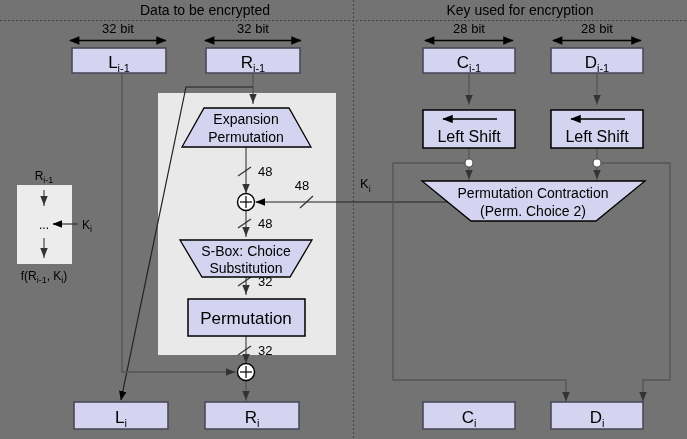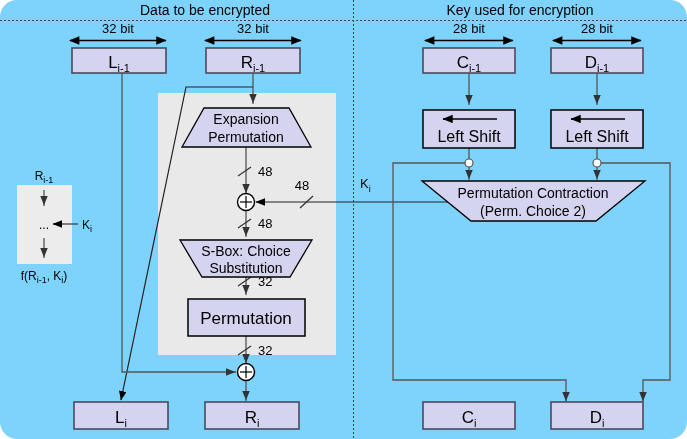--- a/index.html
+++ b/index.html
@@ -1,18 +1,18 @@
 <!DOCTYPE html>
 <html><head>
 <meta charset="utf-8">
 <style>
   html,body{margin:0;padding:0;background:#ffffff;}
   body{width:687px;height:439px;overflow:hidden;
        font-family:"Liberation Sans","DejaVu Sans",sans-serif;}
-  #stage{position:relative;width:687px;height:439px;background:#7dd3fc;border-radius:17px;}
+  #stage{position:relative;width:687px;height:439px;background:#737373;}
   svg#diagram{position:absolute;left:0;top:0;width:687px;height:439px;}
   text{font-family:"Liberation Sans","DejaVu Sans",sans-serif;fill:#000;}
   .hdr{font-size:14px;}
   .bit{font-size:13px;}
   .boxlbl{font-size:17px;}
   .boxlbl-sub{font-size:11px;}
   .shp{font-size:14px;}
   .num{font-size:13px;}
   .leg{font-size:12px;}
   .leg-sub{font-size:9px;}

